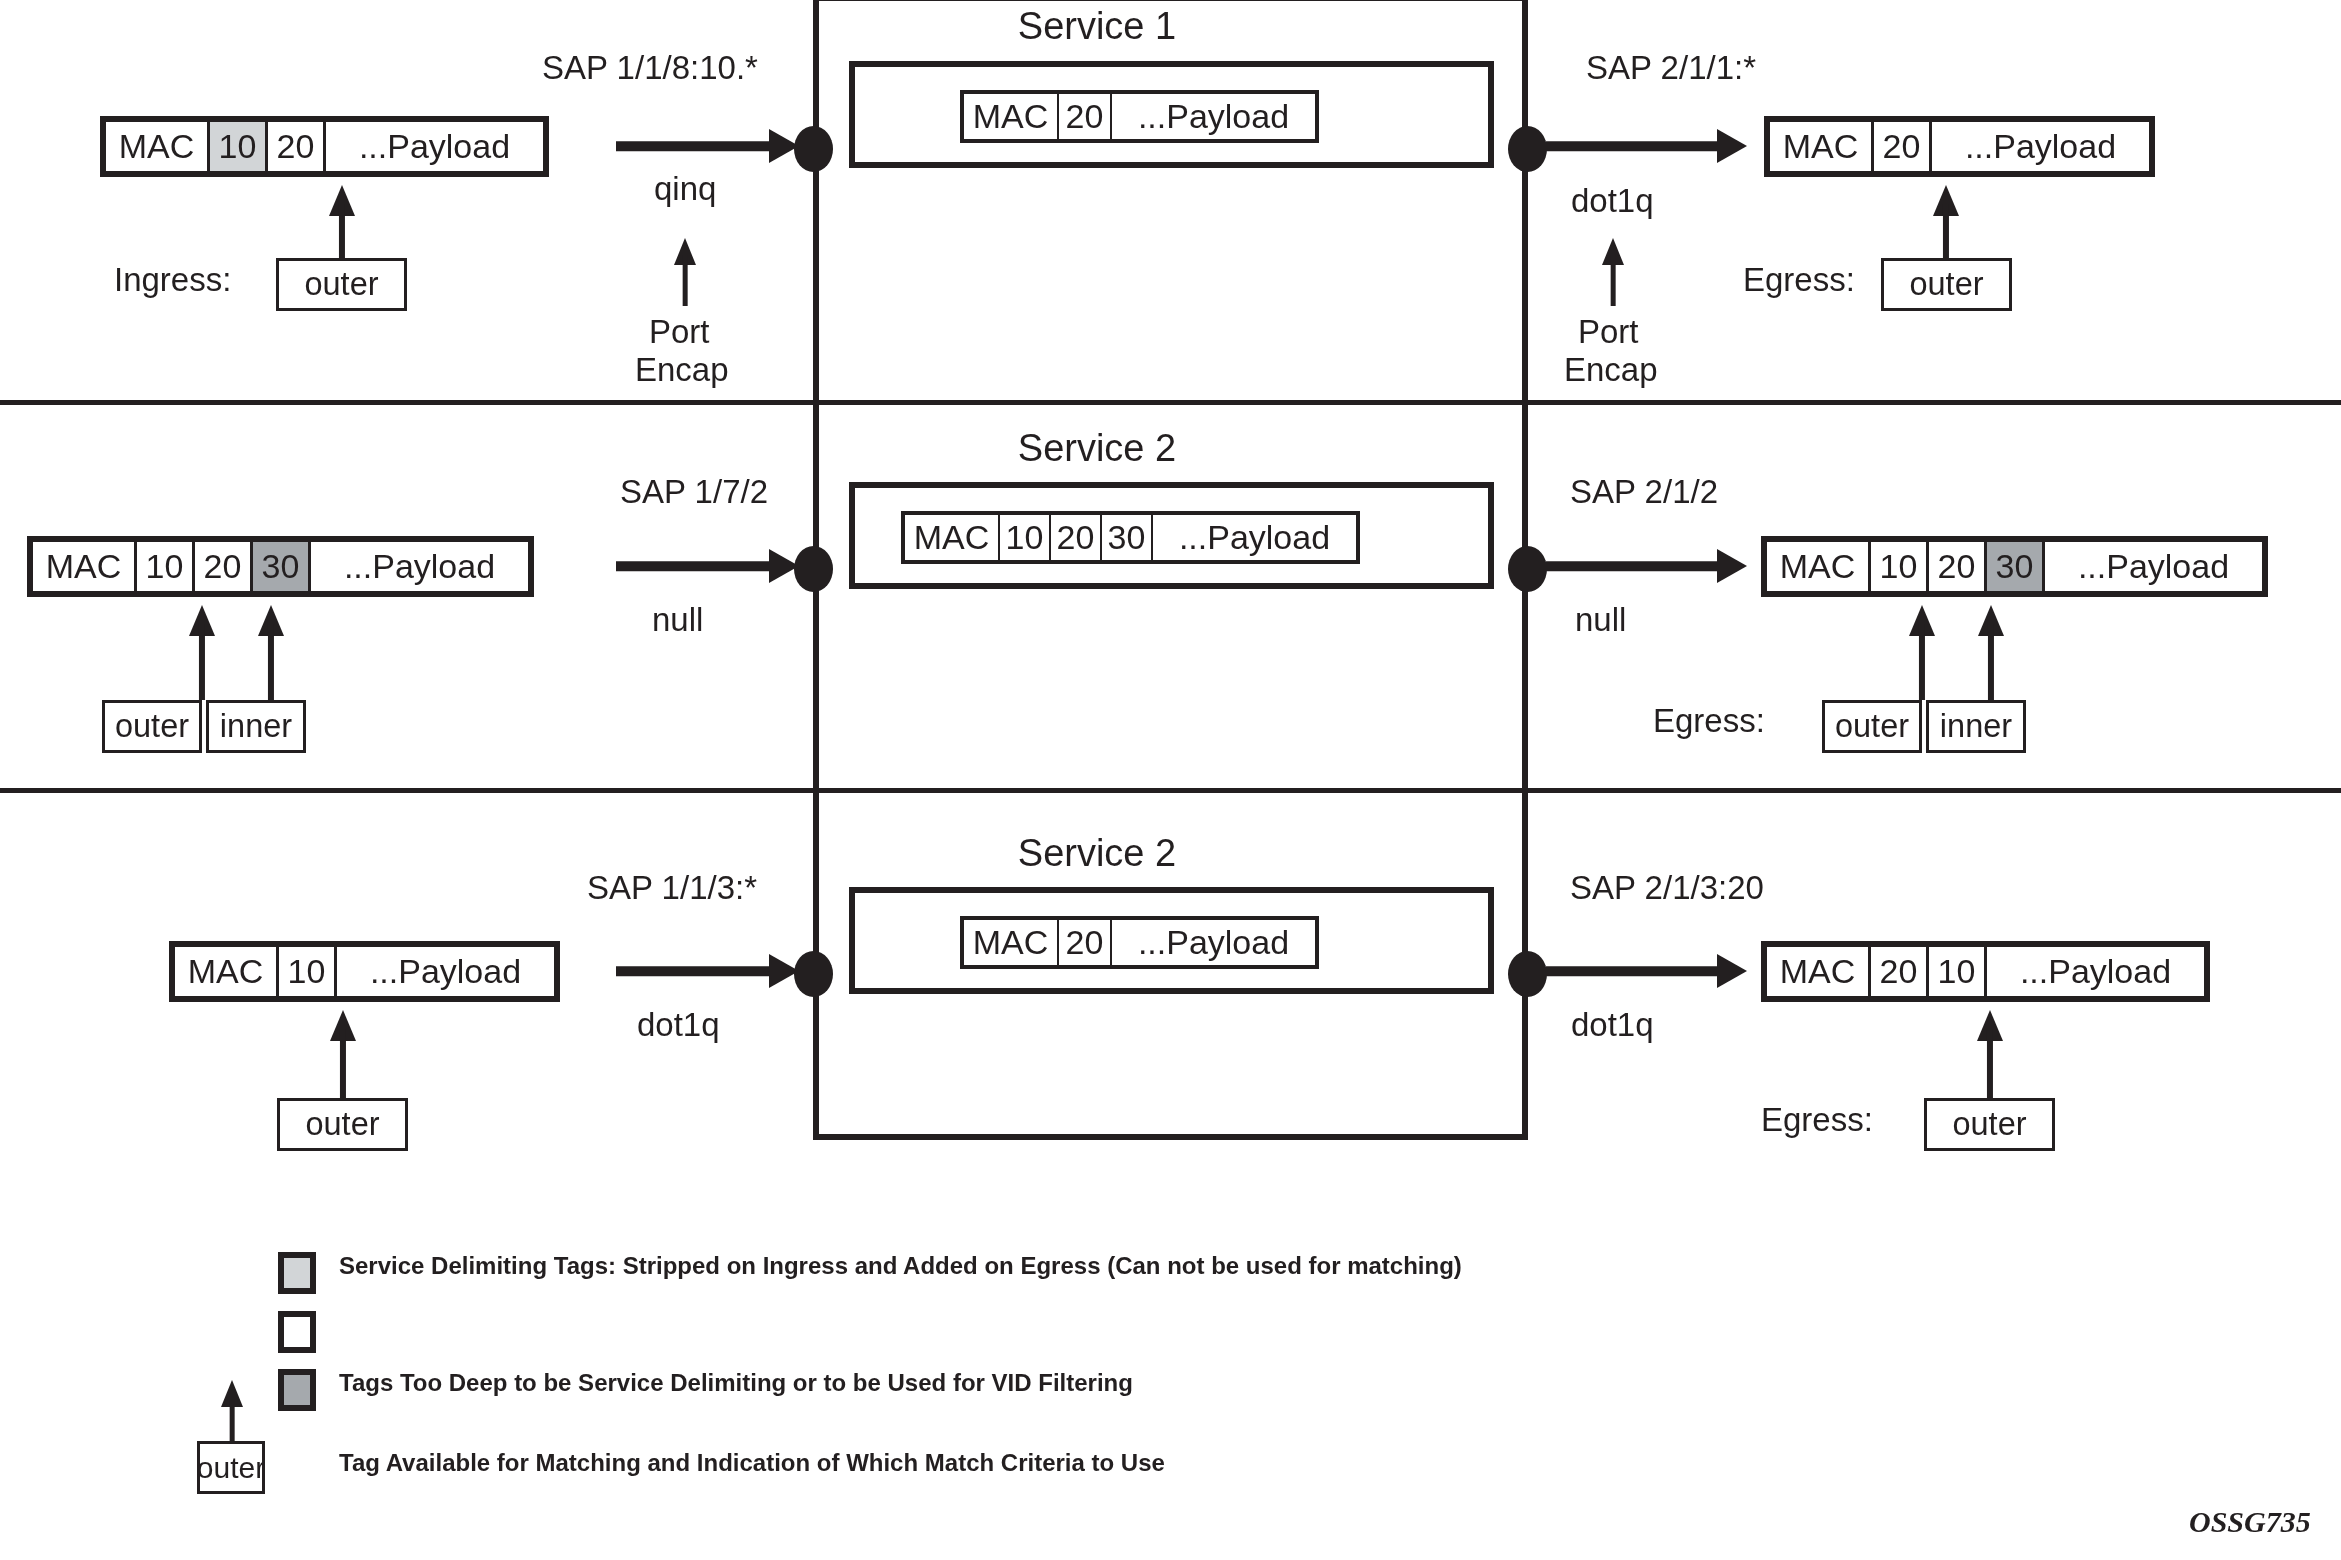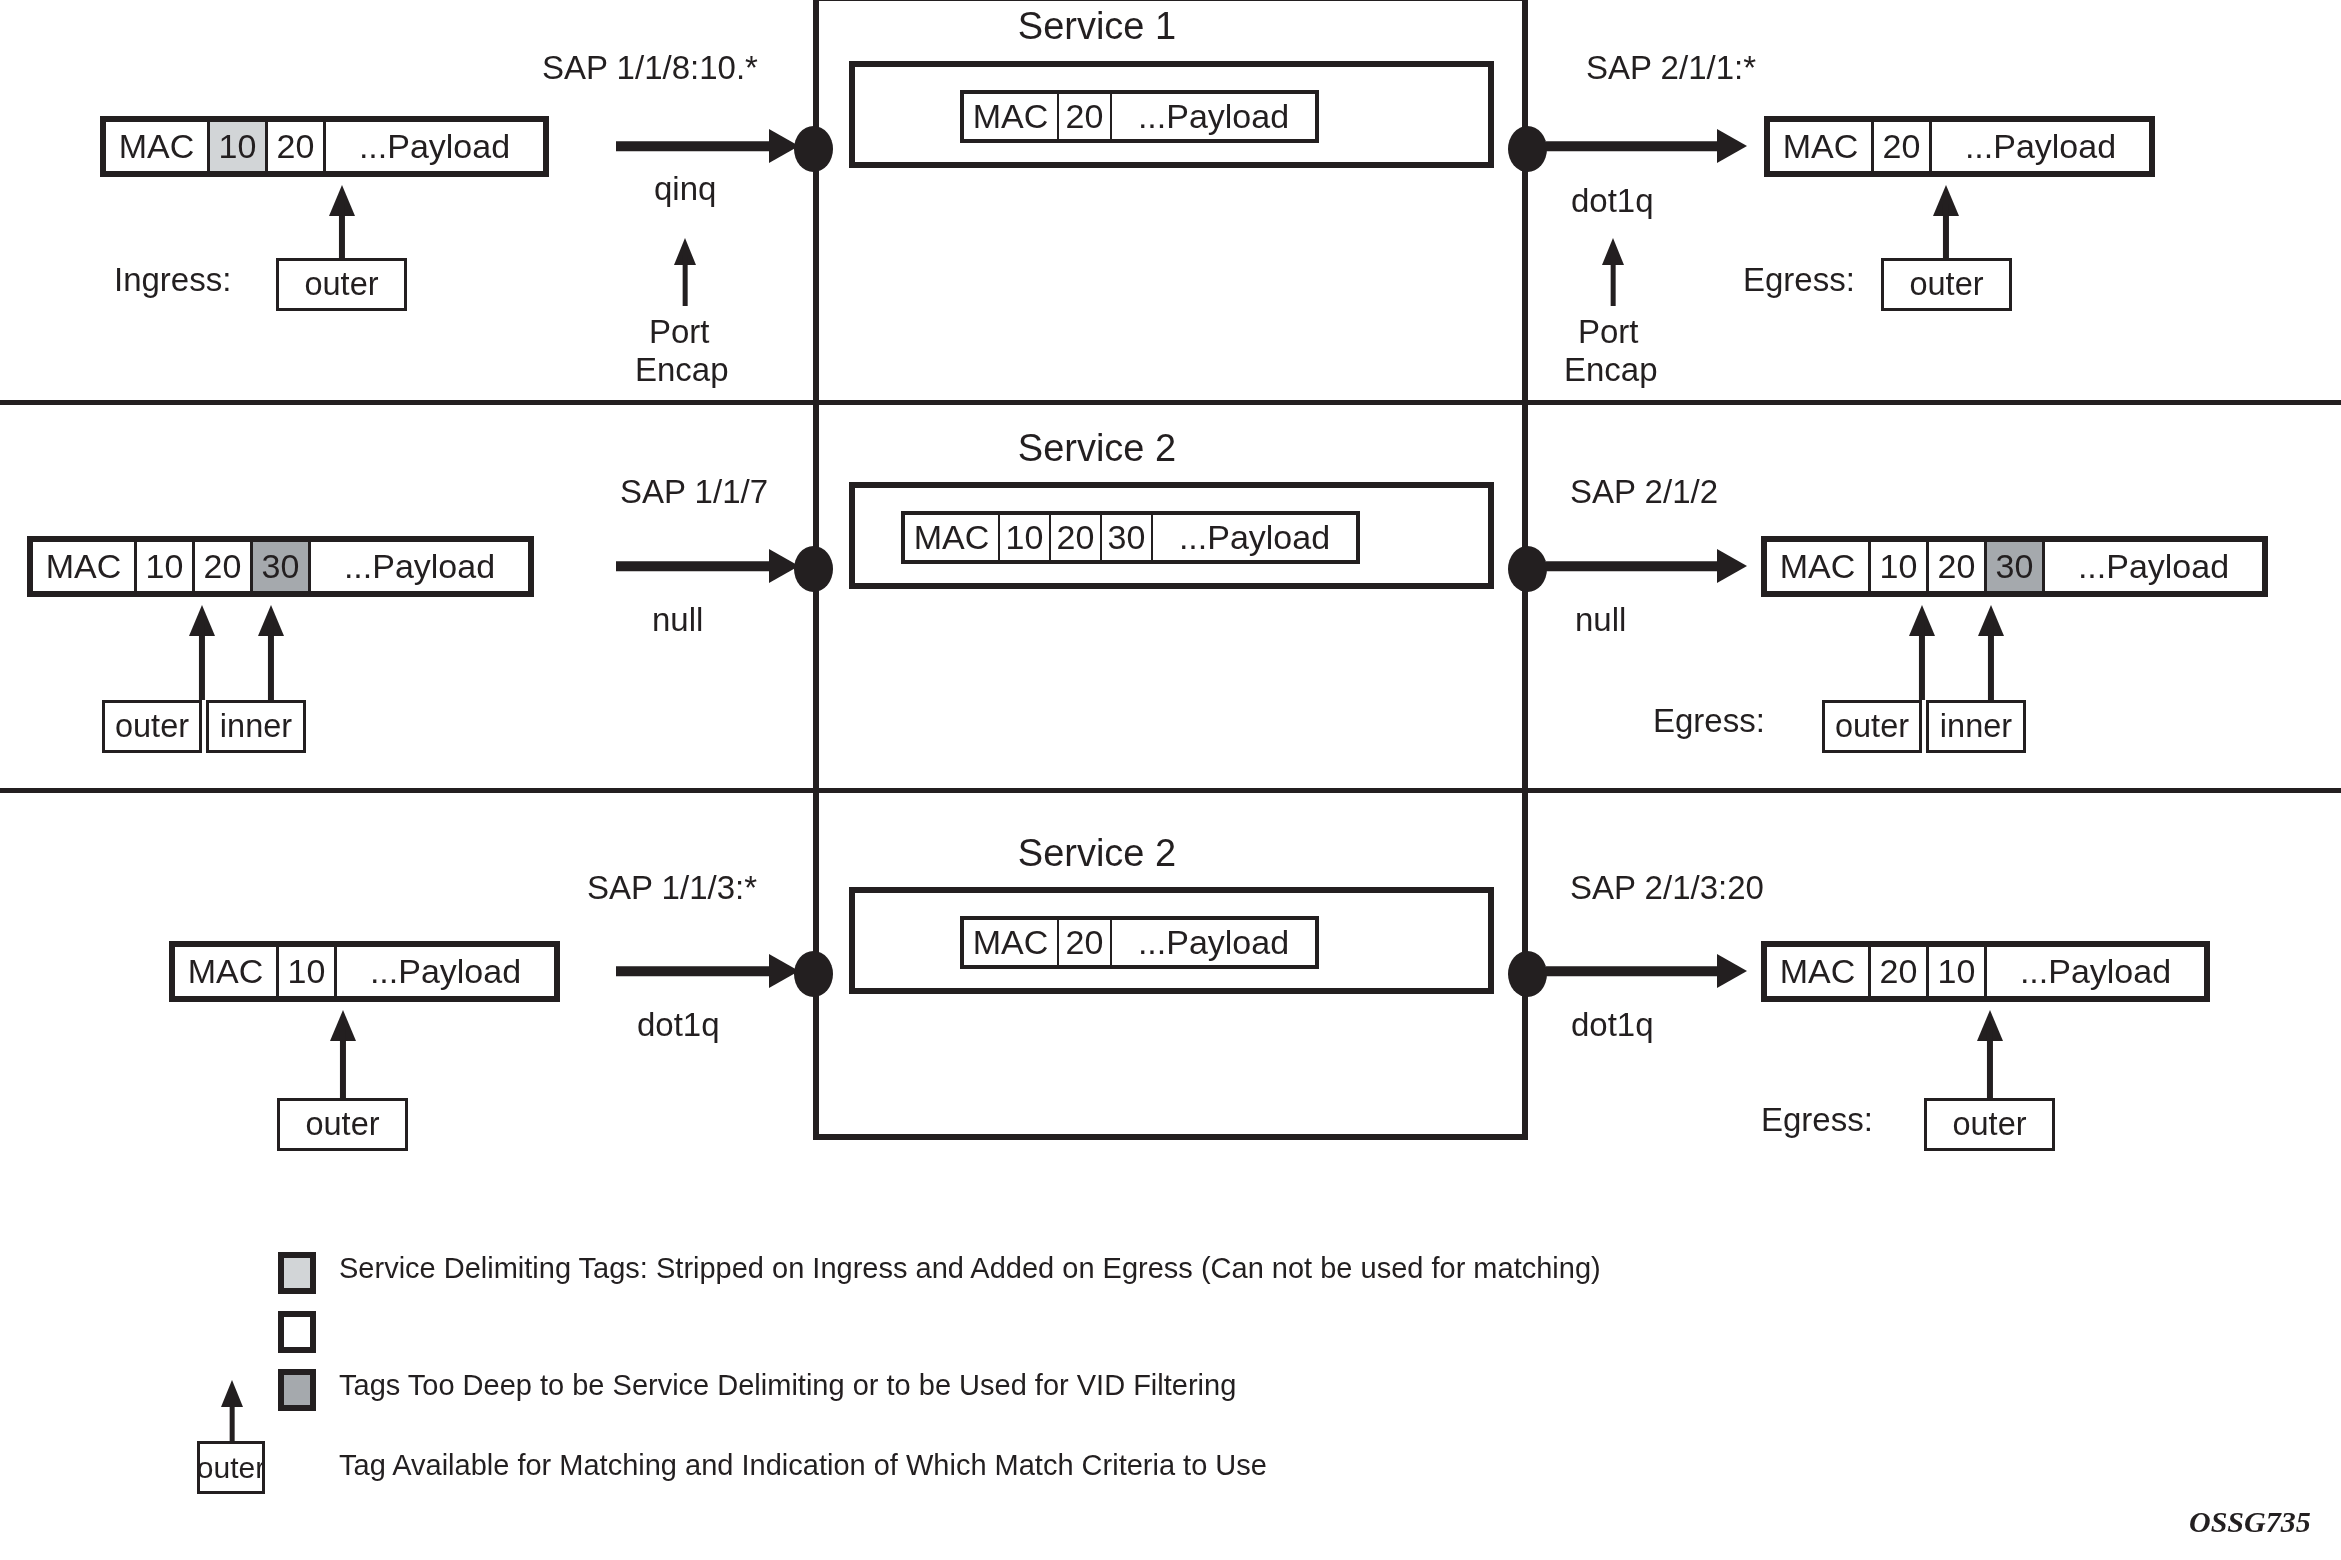--- a/index.html
+++ b/index.html
@@ -5,21 +5,21 @@
   html,body{margin:0;padding:0;background:#fff;}
   body{font-family:"Liberation Sans",sans-serif;color:#231f20;}
   #stage{position:relative;width:2342px;height:1560px;background:#fff;overflow:hidden;}
 
   
   .txt{position:absolute;white-space:nowrap;color:#231f20;font-family:"Liberation Sans",sans-serif;}
   .t-sap{font-size:33px;}
   .t-enc{font-size:33px;}
   .t-svc{font-size:38px;}
   .t-side{font-size:33px;}
-  .t-leg{font-size:29px;}
+  .t-leg{font-size:24px;font-weight:bold;}
   .t-code{font-size:30px;font-family:"Liberation Serif",serif;font-style:italic;font-weight:bold;}
 
   
   .pkt{position:absolute;display:flex;border:6.1px solid #231f20;background:#fff;box-sizing:border-box;}
   .pkt .cell{display:flex;align-items:center;justify-content:center;
              border-right:3.4px solid #231f20;box-sizing:border-box;
              font-size:34px;color:#231f20;padding:0 5.4px;}
   .pkt .cell:last-child{border-right:none;}
   .pkt.thin{border-width:4.7px;}
   .pkt.thin .cell{border-right-width:2.7px;}
@@ -129,21 +129,21 @@
   <div class="svc-inner" style="left:849px;top:482px;width:645px;height:107px;"></div>
 
   <div class="pkt thin" style="left:901px;top:511px;height:53px;">
     <div class="cell" style="width:95px;background:#fff;">MAC</div>
     <div class="cell" style="width:51px;background:#fff;">10</div>
     <div class="cell" style="width:51px;background:#fff;">20</div>
     <div class="cell" style="width:51px;background:#fff;">30</div>
     <div class="cell" style="width:203px;background:#fff;">...Payload</div>
   </div>
 
-  <div class="txt t-sap" style="left:620px;top:473px;">SAP 1/1/7</div>
+  <div class="txt t-sap" style="left:620px;top:473px;">SAP 1/7/2</div>
   <div class="pkt" style="left:27px;top:536px;height:61px;">
     <div class="cell" style="width:104px;background:#fff;">MAC</div>
     <div class="cell" style="width:58px;background:#fff;">10</div>
     <div class="cell" style="width:58px;background:#fff;">20</div>
     <div class="cell" style="width:58px;background:#a5a9ad;">30</div>
     <div class="cell" style="width:217px;background:#fff;">...Payload</div>
   </div>
   <div class="arrow-h" style="left:616px;top:566px;width:183px;">
     <div class="shaft" style="width:154px;"></div>
       <div class="head" style="left:153px;"></div>

